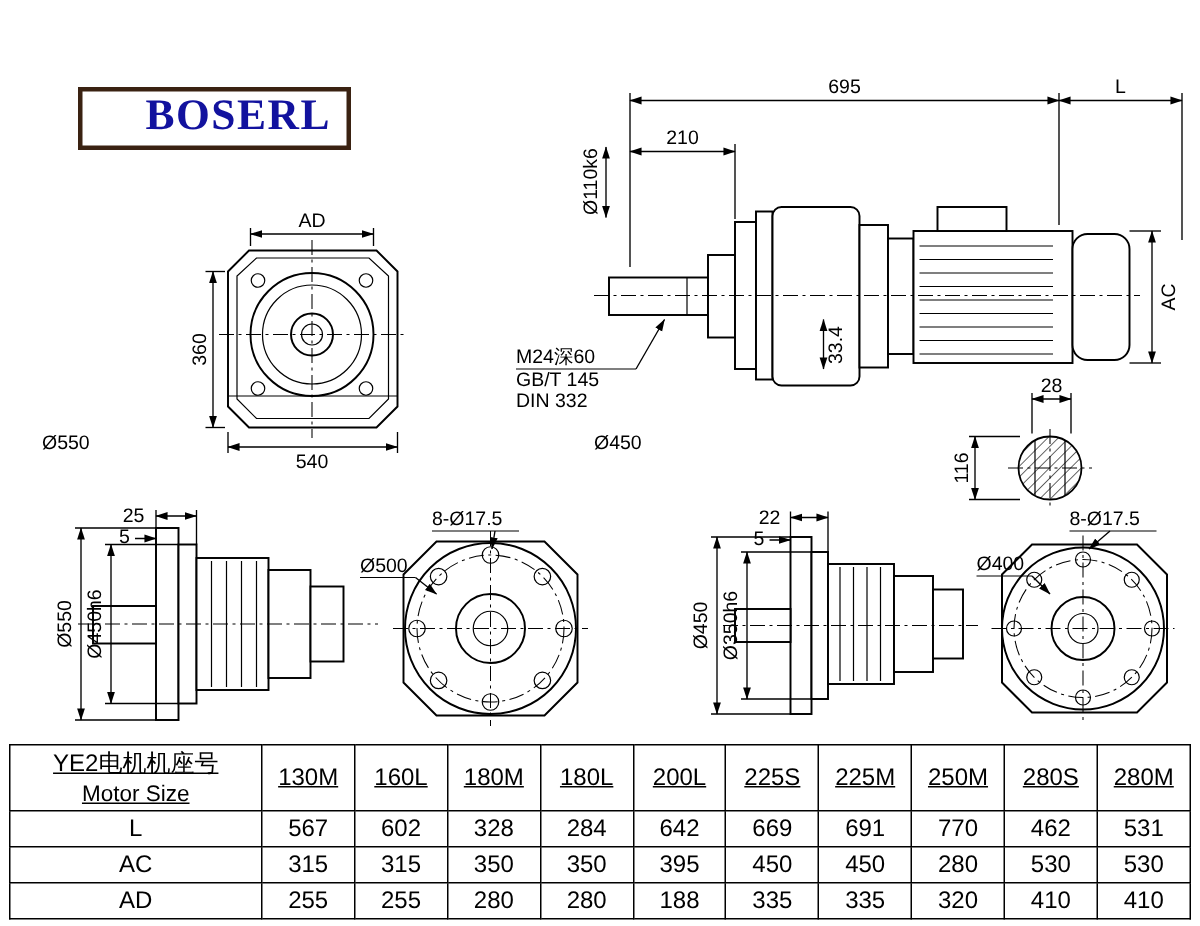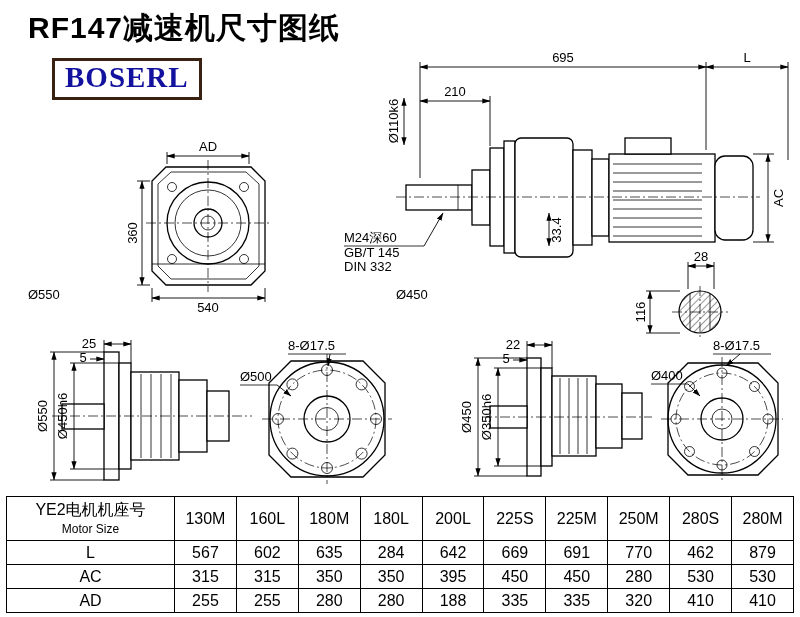--- a/index.html
+++ b/index.html
@@ -2,36 +2,36 @@
 <html><head>
 <meta charset="utf-8">
 <style>
   * { margin:0; padding:0; box-sizing:border-box; }
   html,body { background:#ffffff; }
   body { width:800px; height:617px; font-family:"Liberation Sans",sans-serif; color:#000; }
   .page { position:relative; width:800px; height:617px; background:#fff; overflow:hidden; }
 
   .title { position:absolute; left:28px; top:8px; font-size:30px; font-weight:bold; letter-spacing:1px; }
   .logo { position:absolute; left:52px; top:58px; border:3px solid #3a2212; padding:0 10px 3px 10px; background:#fff; }
-  .logo span { font-family:"Liberation Serif",serif; font-weight:bold; font-size:29px; color:#12129e; letter-spacing:1px; }
+  .logo span { font-family:"Liberation Serif",serif; font-weight:bold; font-size:29px; color:#12129e; letter-spacing:1px;margin-left:32px; }
 
   svg.drawing { position:absolute; left:0; top:0; }
   svg text { font-family:"Liberation Sans",sans-serif; font-size:13px; fill:#000; }
   .lnf  { fill:#fff; stroke:#000; stroke-width:1.3; }
   .ln   { fill:none; stroke:#000; stroke-width:1.3; }
   .thin { fill:none; stroke:#000; stroke-width:0.8; }
   .cl   { fill:none; stroke:#000; stroke-width:0.7; stroke-dasharray:10 3 2 3; }
   .dim  { fill:none; stroke:#000; stroke-width:0.9; }
 
   table.dims { position:absolute; left:6px; top:496px; width:788px; border-collapse:collapse; table-layout:fixed; background:#fff; }
   table.dims th, table.dims td { border:1px solid #000; text-align:center; vertical-align:middle; font-size:16px; font-weight:normal; padding:0; }
-  table.dims tr.hdr { height:44px; }
+  table.dims tr.hdr { height:44px;text-decoration:underline; }
   table.dims tr.data { height:24px; }
   .motor-col .cn { font-size:16px; line-height:21px; }
-  .motor-col .en { font-size:12px; line-height:19px; }
+  .motor-col .en { font-size:15px; line-height:19px; }
 </style>
 </head>
 <body>
 
 <div class="page">
 
   <svg class="drawing" width="800" height="497" viewBox="0 0 800 497">
     <defs>
       <marker id="arr" viewBox="0 0 10 10" refX="9.5" refY="5" markerWidth="9" markerHeight="9" orient="auto-start-reverse">
         <path d="M0,1.8 L10,5 L0,8.2 Z" fill="#000"></path>
@@ -294,21 +294,20 @@
         <line class="dim" x1="688" y1="384" x2="700" y2="396" marker-end="url(#arr)"></line>
       </g>
       <g>
         <text x="713" y="350">8-Ø17.5</text>
         <line class="thin" x1="713" y1="354" x2="771" y2="354"></line>
         <line class="dim" x1="740" y1="354" x2="726" y2="366" marker-end="url(#arr)"></line>
       </g>
     </g>
   </svg>
 
-  <div class="title">RF147减速机尺寸图纸</div>
   <div class="logo">
     <span>BOSERL</span>
   </div>
 
   <table class="dims">
     <colgroup>
       <col style="width:168px">
       <col>
         <col>
         <col>
@@ -334,28 +333,28 @@
         <th>225S</th>
         <th>225M</th>
         <th>250M</th>
         <th>280S</th>
         <th>280M</th>
       </tr>
       <tr class="data">
         <td>L</td>
         <td>567</td>
         <td>602</td>
-        <td>635</td>
+        <td>328</td>
         <td>284</td>
         <td>642</td>
         <td>669</td>
         <td>691</td>
         <td>770</td>
         <td>462</td>
-        <td>879</td>
+        <td>531</td>
       </tr>
       <tr class="data">
         <td>AC</td>
         <td>315</td>
         <td>315</td>
         <td>350</td>
         <td>350</td>
         <td>395</td>
         <td>450</td>
         <td>450</td>

